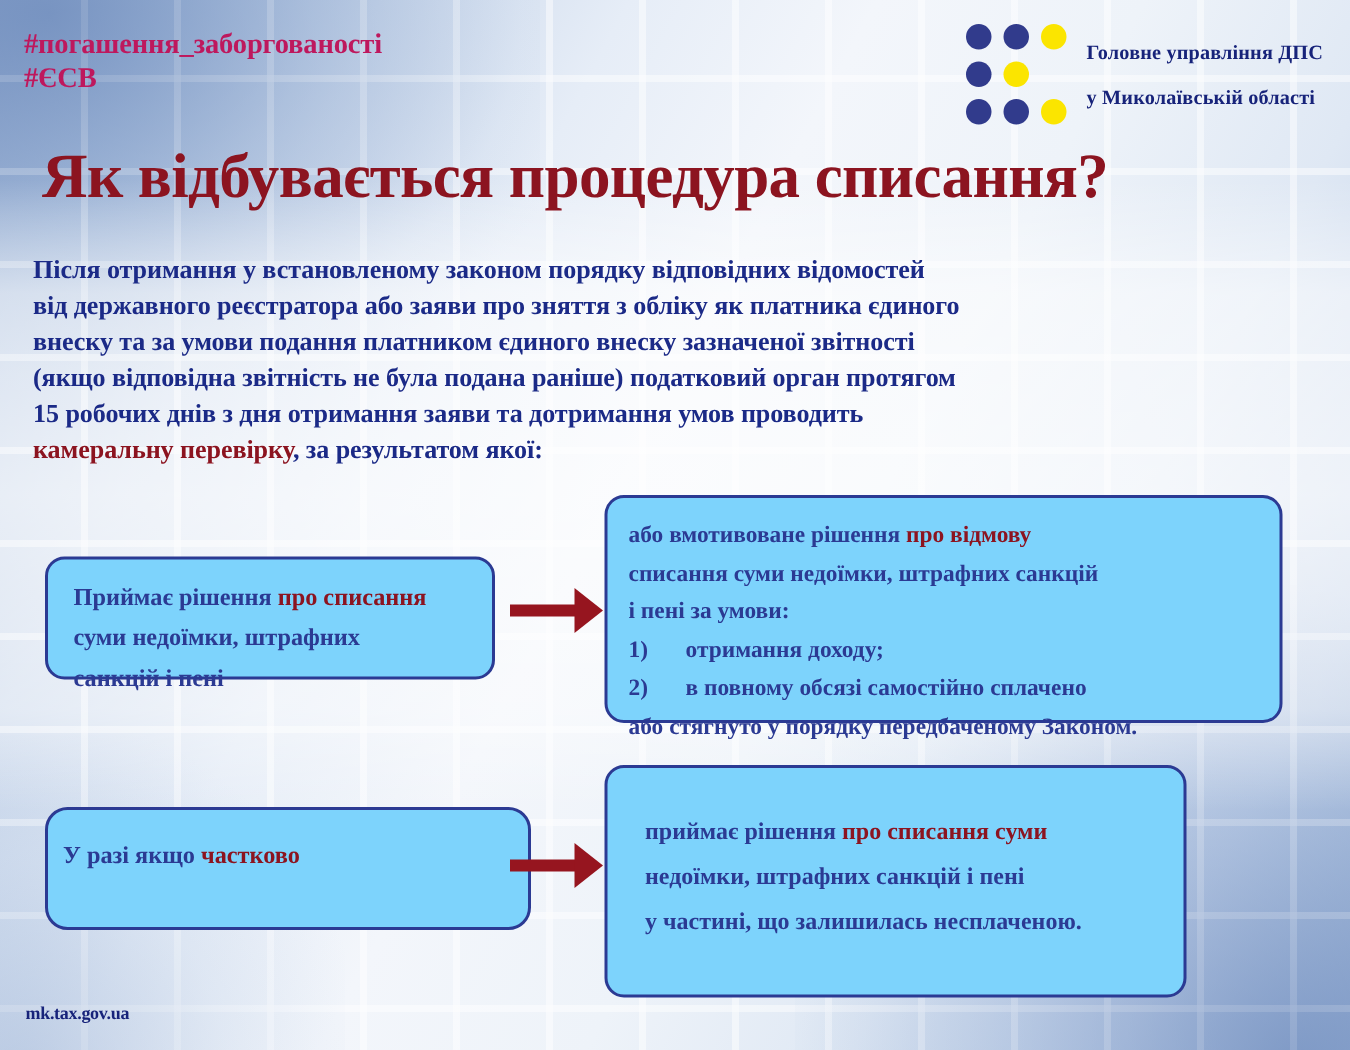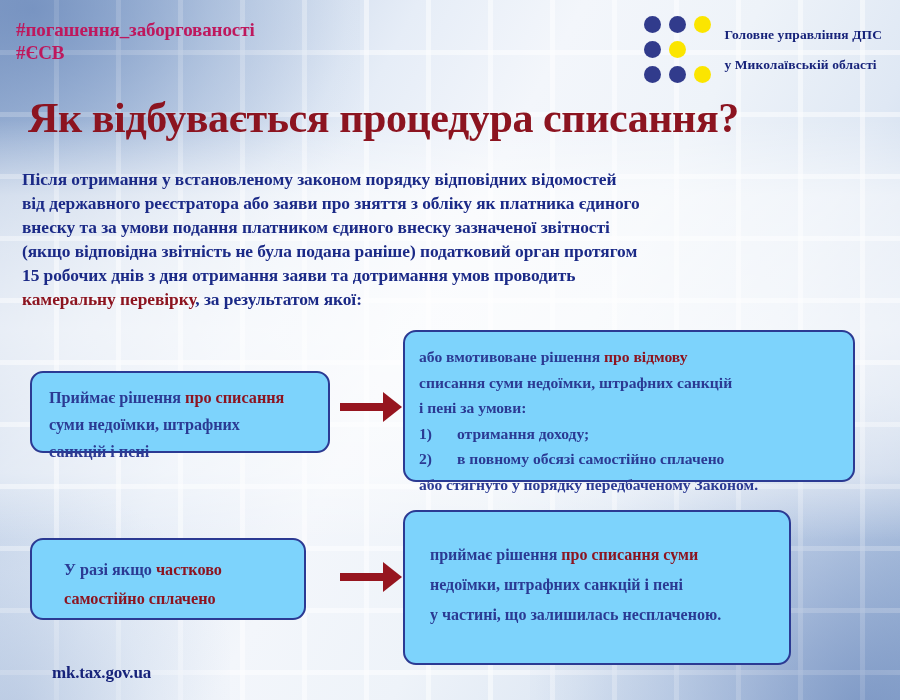--- a/index.html
+++ b/index.html
@@ -191,24 +191,25 @@
 
   #box-left-1 {
     left: 30px;  top: 371px;
     width: 300px; height: 82px;
     padding: 12px 0 16px 17px;
     font-size: 16.2px;
     line-height: 27px;
   }
   #box-left-2 {
     left: 30px;  top: 538px;
-    width: 276px; height: 82px;
-    padding: 16px 0 0 32px;
+    width: 324px; height: 82px;
+    padding: 16px 0 0 10px;
     font-size: 16.2px;
     line-height: 29px;
+    border-radius: 15px;
   }
   #box-right-1 {
     left: 403px; top: 330px;
     width: 452px; height: 152px;
     padding: 12px 0 0 14px;
     font-size: 15.6px;
     line-height: 25.5px;
   }
   #box-right-2 {
     left: 403px; top: 510px;
@@ -252,23 +253,22 @@
   #arrow-2 .shaft { width: 44px; }
 
   
   .footer-url {
     position: absolute;
     left: 17px;
     bottom: 17px;
     color: #17237a;
     font-family: "Liberation Serif", "DejaVu Serif", serif;
     font-weight: bold;
-    font-size: 17px;
+    font-size: 12px;
     letter-spacing: -0.2px;
-    margin-left: 35px;
   }
 </style>
 </head>
 <body>
 
 <div id="slide">
 
   <div class="bg-base"></div>
   <div class="bg-tiles"></div>
   <div class="bg-tl"></div>
@@ -329,21 +329,20 @@
       </span>
     <span class="num-row">
         <span class="num">2)</span>
         <span>в повному обсязі самостійно сплачено</span>
       </span>
     <span class="line"> або стягнуто у порядку передбаченому Законом.</span>
   </div>
 
   <div class="box" id="box-left-2">
     <span class="line"><span>У разі якщо </span><span class="red">частково</span></span>
-    <span class="line red">самостійно сплачено</span>
   </div>
 
   <div class="arrow" id="arrow-2">
     <span class="shaft"></span>
     <span class="head"></span>
   </div>
 
   <div class="box" id="box-right-2">
     <span class="line"><span>приймає рішення </span><span class="red">про списання суми</span></span>
     <span class="line">недоїмки, штрафних санкцій і пені</span>

